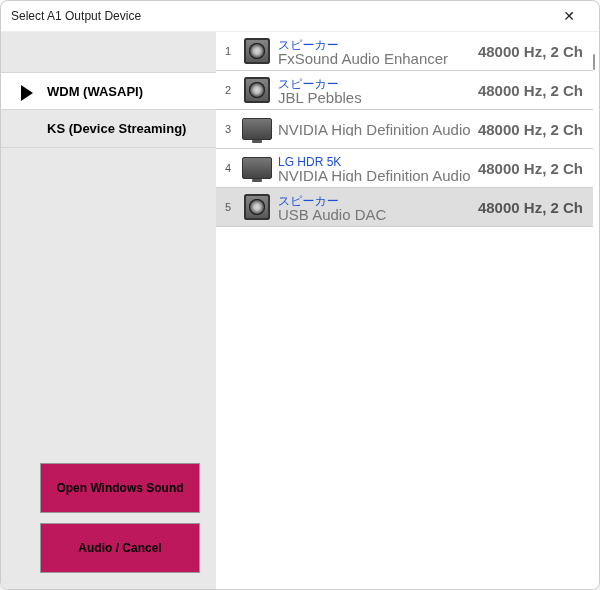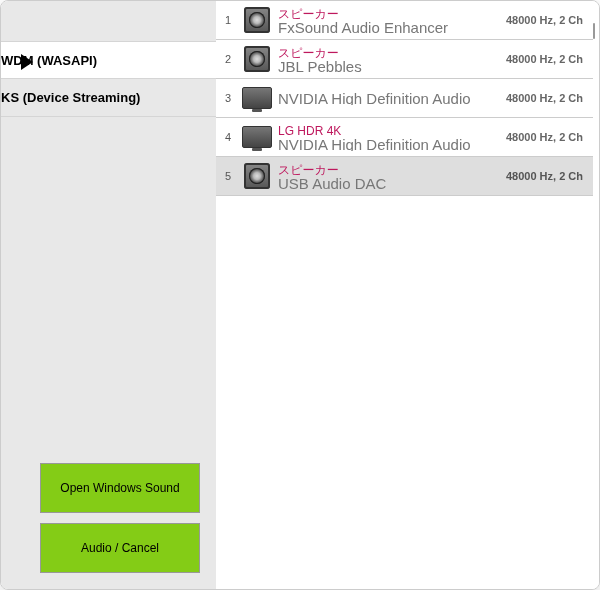--- a/index.html
+++ b/index.html
@@ -50,20 +50,21 @@
     background: #e8e8e8;
     display: flex;
     flex-direction: column;
     box-sizing: border-box;
     padding-top: 40px;
   }
   .api-item {
     height: 38px;
     display: flex;
     align-items: center;
+    padding-left: 46px;
     font-weight: 700;
     font-size: 13px;
     color: #000;
     border-bottom: 1px solid #d5d5d5;
     box-sizing: border-box;
     cursor: pointer;
   }
   .api-item.selected {
     background: #fff;
     position: relative;
@@ -80,26 +81,26 @@
   }
   .sidebar-buttons {
     margin-top: auto;
     display: flex;
     flex-direction: column;
     gap: 10px;
     padding: 10px 16px 16px 16px;
   }
   .sb-button {
     height: 48px;
-    background: #84cc16;
+    background: #be185d;
     border: 1px solid #989898;
     display: flex;
     align-items: center;
     justify-content: center;
-    font-weight: 400;
+    font-weight: 700;
     font-size: 12px;
     color: #000;
     cursor: pointer;
     margin-left: 23px;
   }
   .device-panel {
     flex: 1;
     background: #fff;
     position: relative;
   }
@@ -144,36 +145,36 @@
   .dev-text {
     flex: 1;
     display: flex;
     flex-direction: column;
     justify-content: center;
     padding-left: 4px;
     min-width: 0;
   }
   .dev-name {
     font-size: 12px;
-    color: #be185d;
+    color: #1d4ed8;
     line-height: 14px;
     white-space: nowrap;
     overflow: hidden;
     text-overflow: ellipsis;
   }
   .dev-desc {
     font-size: 15px;
     color: #777;
     line-height: 13px;
     white-space: nowrap;
     overflow: hidden;
     text-overflow: ellipsis;
   }
   .dev-info {
-    font-size: 11px;
+    font-size: 15px;
     color: #666;
     font-weight: 600;
     white-space: nowrap;
   }
   .device.selected .dev-info { color: #555; font-weight: 700; }
 
   
   .icon-speaker {
     width: 26px; height: 26px;
     background: linear-gradient(#888,#555);
@@ -203,20 +204,24 @@
     width: 10px; height: 3px;
     background: #555;
     border-radius: 1px;
   }
 </style>
 </head>
 <body>
 
 <div class="window">
 
+  <div class="titlebar">
+    <span class="title">Select A1 Output Device</span>
+    <span class="close">✕</span>
+  </div>
 
   <div class="content">
 
     <div class="sidebar">
       <div id="api-list">
           <div class="api-item selected">
             <span class="arrow"></span>
             <span>WDM (WASAPI)</span>
           </div>
           <div class="api-item">
@@ -262,21 +267,21 @@
               <div class="dev-desc">NVIDIA High Definition Audio</div>
             </div>
             <div class="dev-info">48000 Hz, 2 Ch</div>
           </div>
           <div class="device">
             <div class="dev-index">4</div>
             <div class="dev-icon">
               <div class="icon-monitor"></div>
             </div>
             <div class="dev-text">
-              <div class="dev-name">LG HDR 4K</div>
+              <div class="dev-name">LG HDR 5K</div>
               <div class="dev-desc">NVIDIA High Definition Audio</div>
             </div>
             <div class="dev-info">48000 Hz, 2 Ch</div>
           </div>
           <div class="device selected">
             <div class="dev-index">5</div>
             <div class="dev-icon">
               <div class="icon-speaker"></div>
             </div>
             <div class="dev-text">

